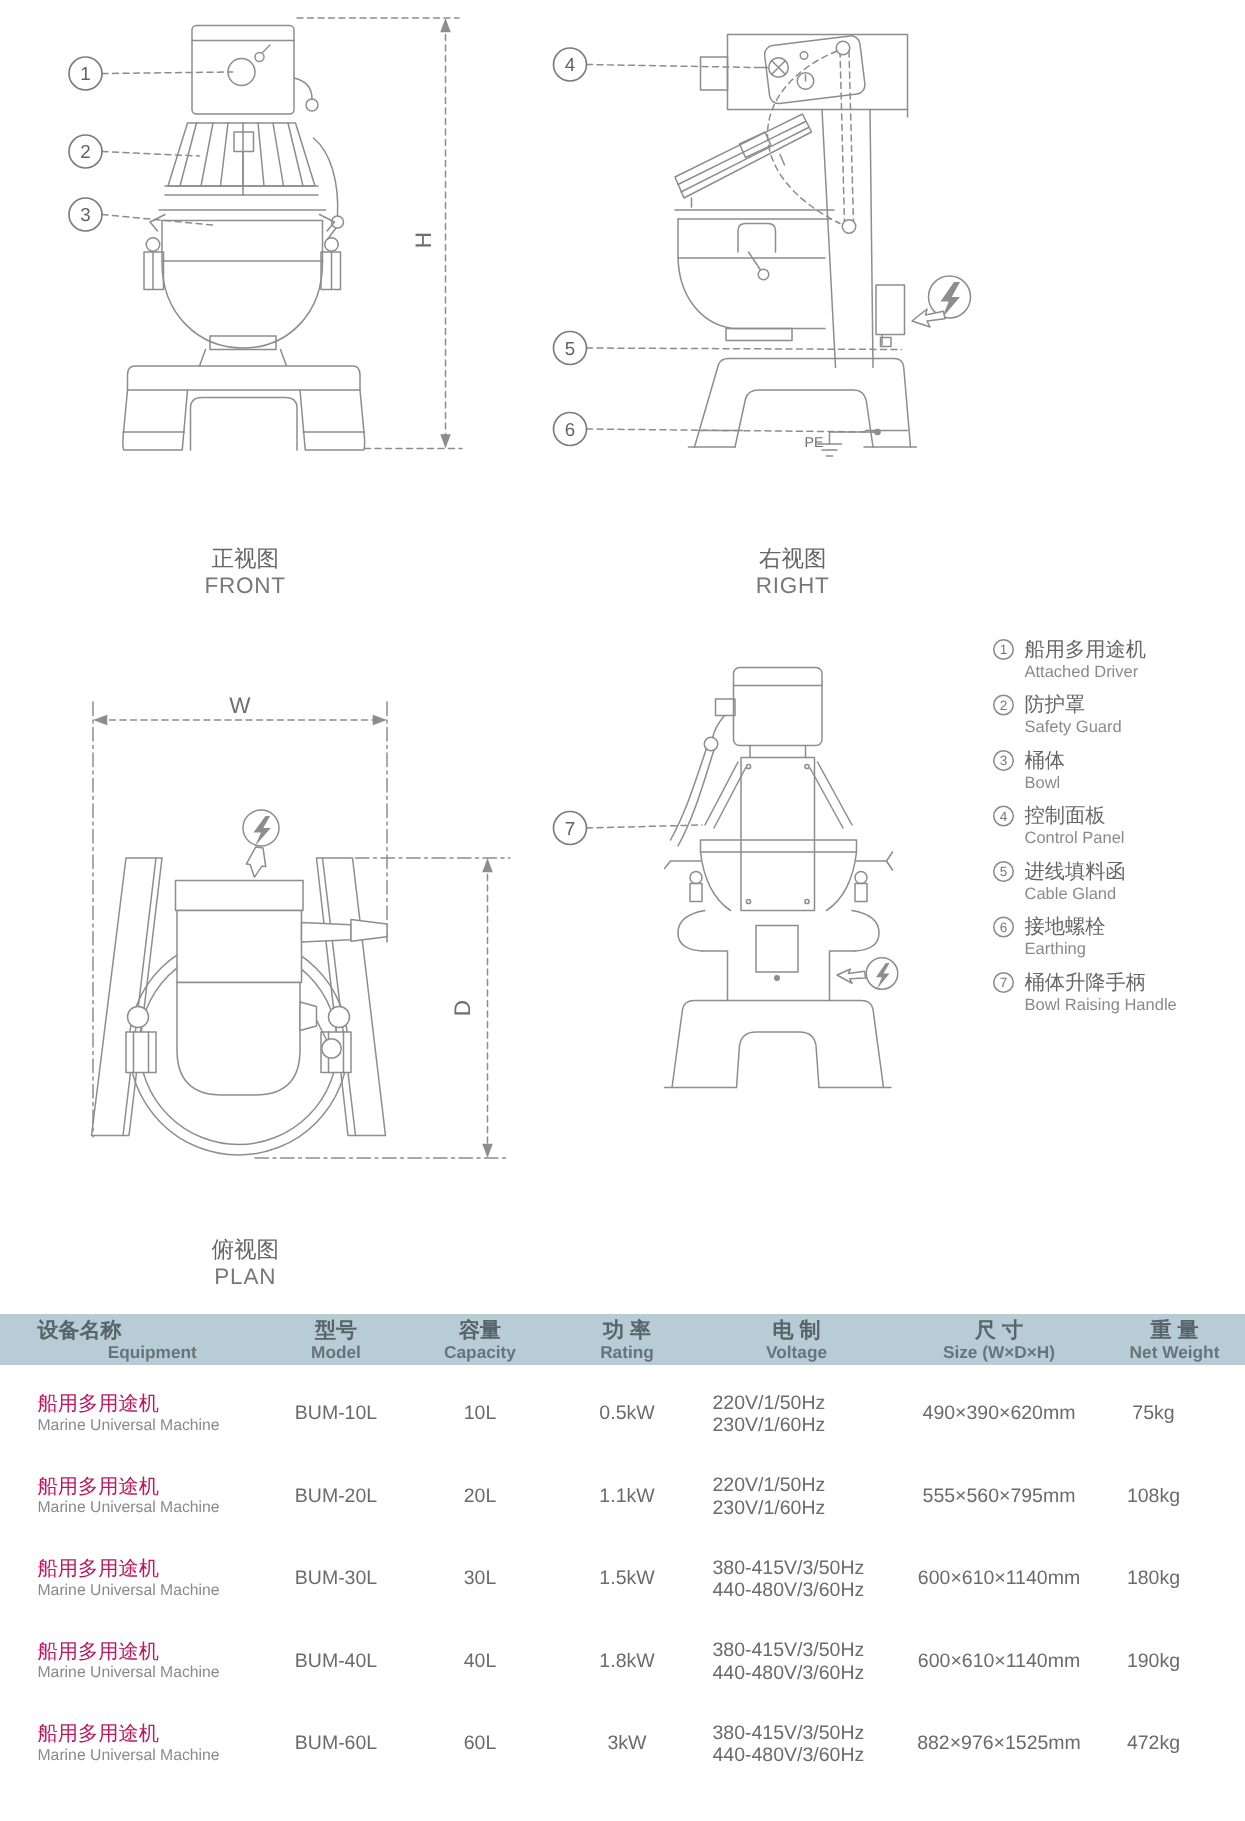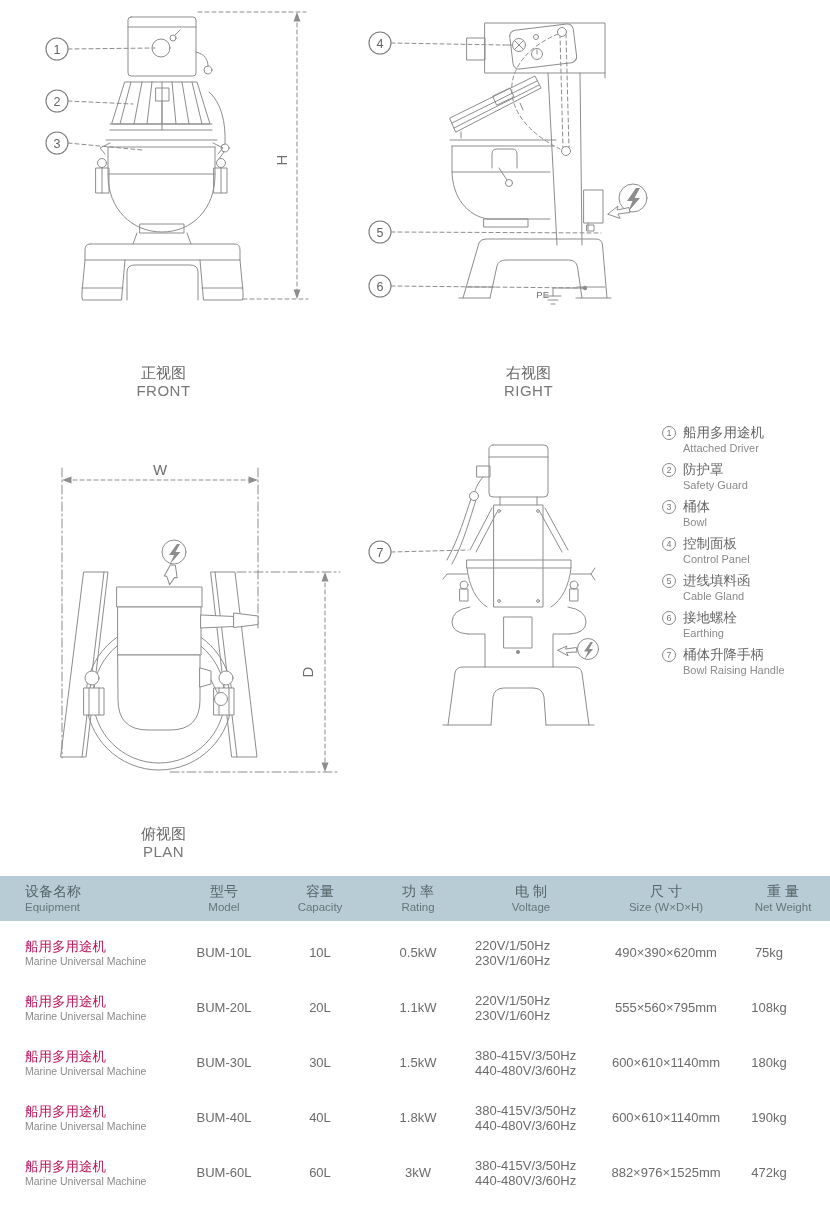--- a/index.html
+++ b/index.html
@@ -29,25 +29,25 @@
   .legend-num {
     flex:0 0 14px; height:14px; border:1px solid #8a8a8a; border-radius:50%;
     font-size:9px; line-height:13px; text-align:center; color:#777;
     margin:2px 7px 0 0;
   }
   .legend-zh { display:block; font-size:13.5px; color:#666; line-height:17px; }
   .legend-en { display:block; font-size:11px; color:#8a8a8a; line-height:14px; }
 
   .spec-table { position:absolute; left:0; top:876px; width:830px; }
   .tgrid { display:grid; grid-template-columns:178px 92px 100px 96px 130px 140px 94px; }
-  .thead { background:#b7ccd4; height:45px; align-items:center; }
+  .thead { background:#b7ccd4; height:34px; align-items:center;font-weight:bold; }
   .thead .col { text-align:center; }
   .thead .col.equip { text-align:left; padding-left:25px; }
   .hzh { display:block; font-size:14px; color:#58646a; line-height:17px; }
-  .hen { display:block; font-size:11.5px; color:#66757b; line-height:14px; }
+  .hen { display:block; font-size:11.5px; color:#66757b; line-height:14px;text-align:center; }
   .tbody { margin-top:4px; }
   .trow { height:55px; align-items:center; text-align:center; color:#6b6b6b; font-size:13px; }
   .trow .equip { text-align:left; padding-left:25px; }
   .ezh { display:block; font-size:13.5px; color:#be185d; line-height:17px; }
   .een { display:block; font-size:10.5px; color:#8a8a8a; line-height:13px; }
   .voltage { text-align:left; padding-left:9px; line-height:15px; }
   .wkg { padding-right:28px; }
 </style>
 </head>
 <body>

